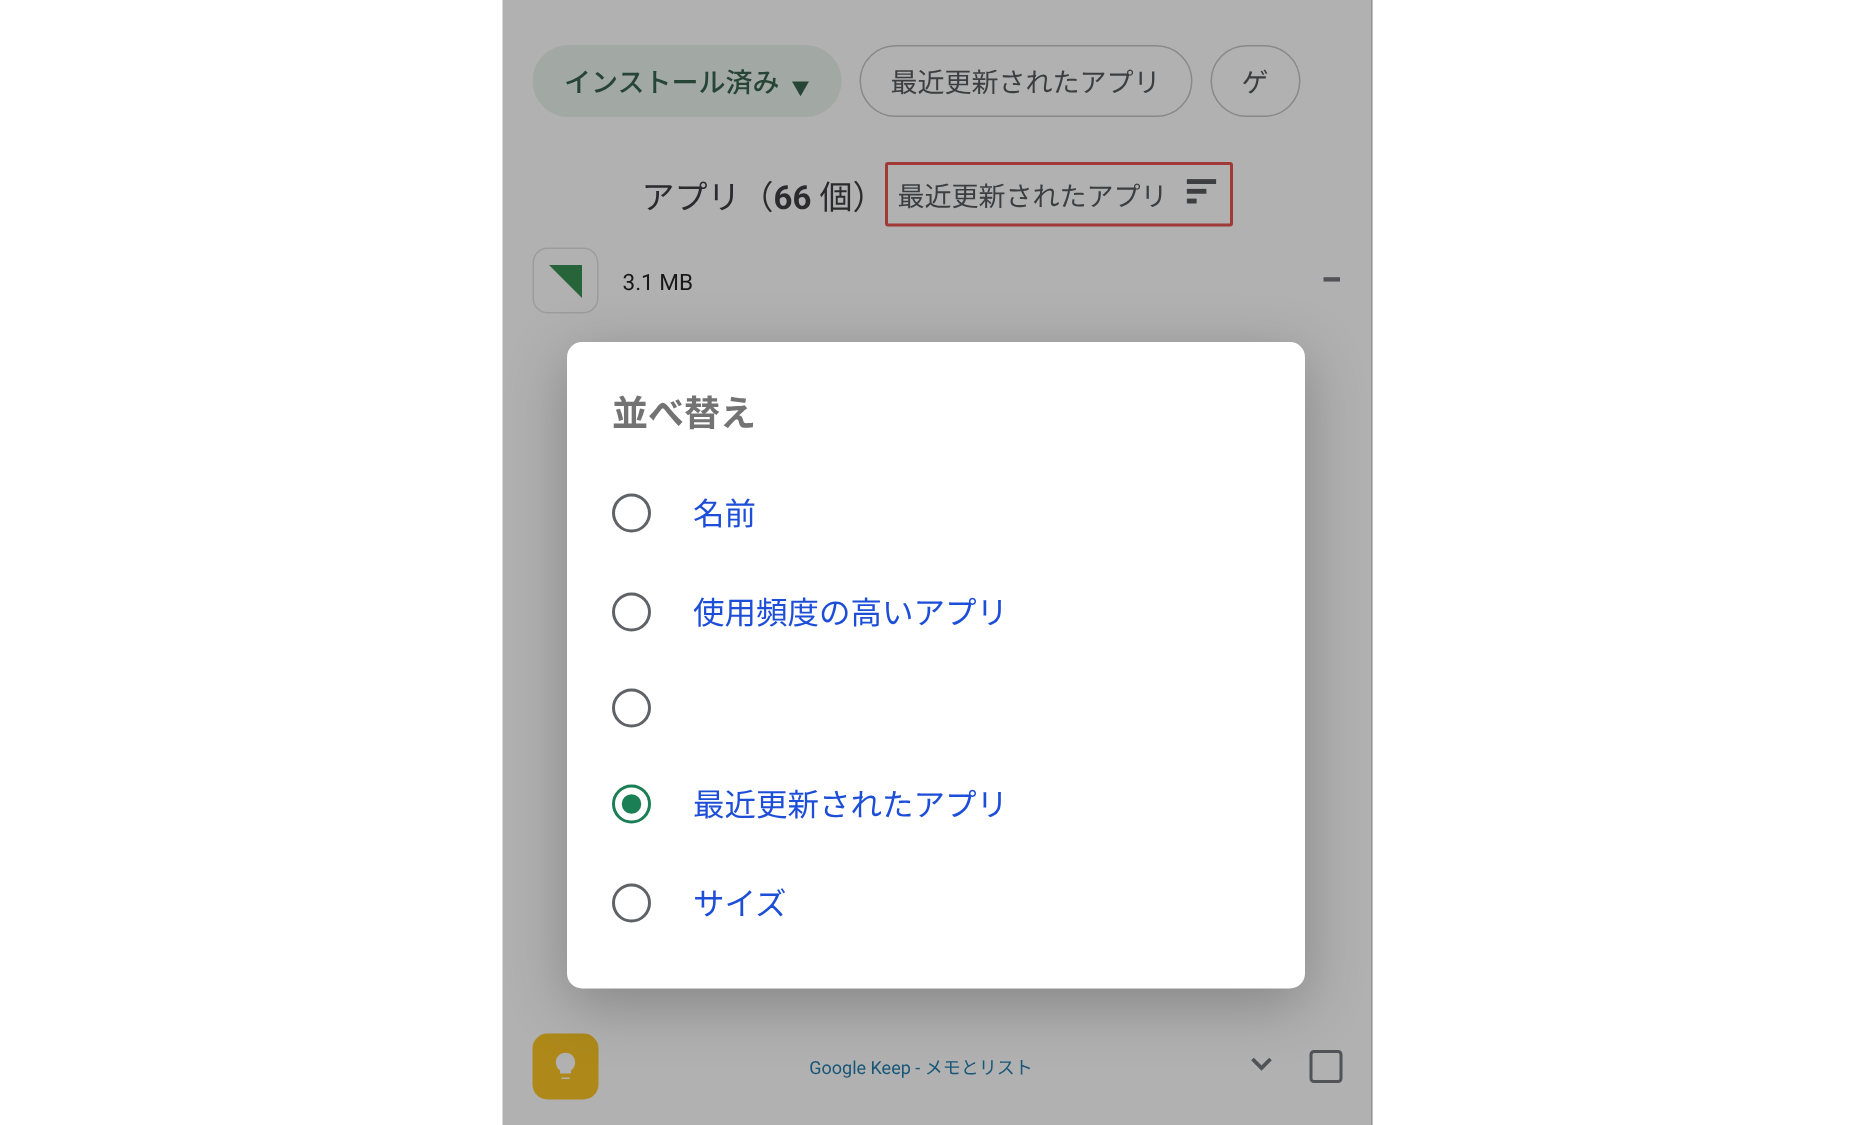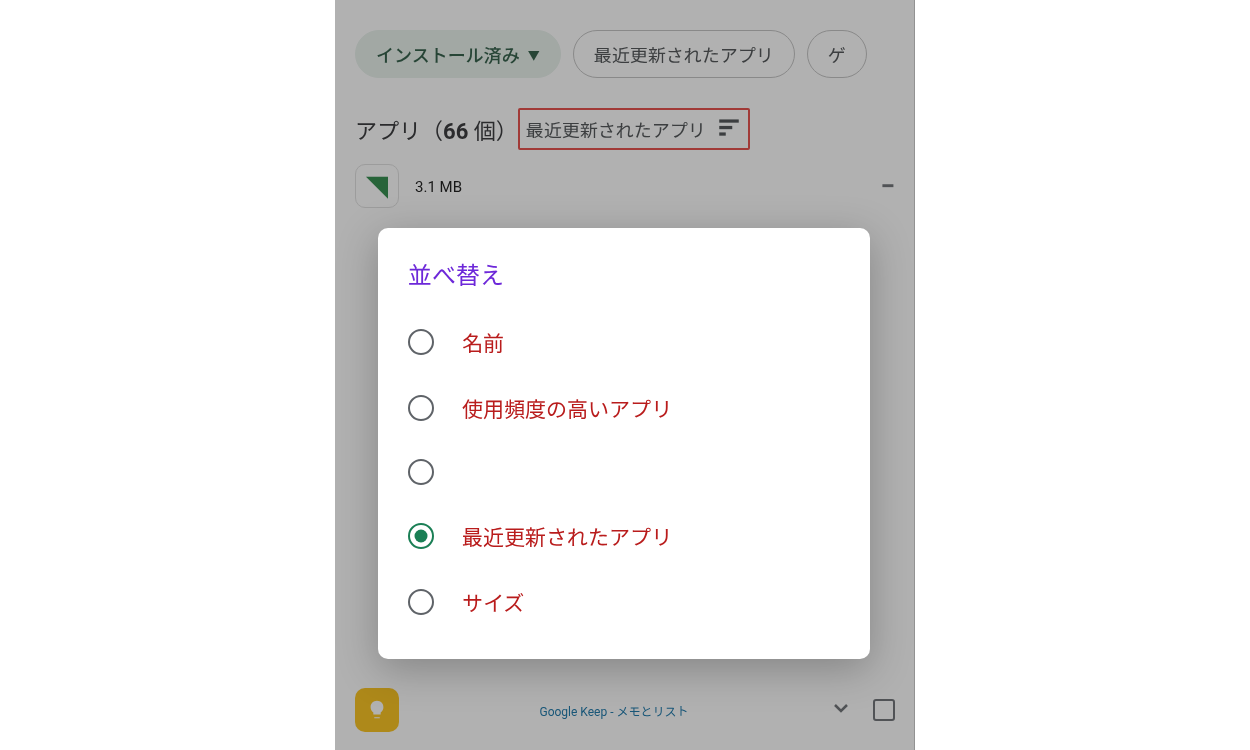--- a/index.html
+++ b/index.html
@@ -31,21 +31,21 @@
     }
     .chip-row {
       display: flex;
       gap: 12px;
       padding: 30px 0 20px 0;
       overflow: hidden;
       white-space: nowrap;
     }
     .chip {
       display: inline-flex;
-      align-items: center;
+      align-items: flex-end;
       border: 1px solid #bdbdbd;
       border-radius: 24px;
       padding: 10px 20px;
       font-size: 18px;
       color: #3c4043;
       background: #ffffff;
       flex-shrink: 0;
     }
     .chip.active {
       background: #e6f0ea;
@@ -53,21 +53,21 @@
       color: #1a4b33;
       font-weight: 500;
     }
     .chip .caret {
       margin-left: 8px;
       font-size: 12px;
       color: #1a4b33;
     }
     .header-row {
       display: flex;
-      justify-content: flex-start;
+      justify-content: center;
       align-items: center;
       padding: 10px 0 10px 0;
     }
     .header-title {
       font-size: 22px;
       color: #202124;
     }
     .header-title b { font-weight: 700; }
     .sort-chip-wrap {
       border: 2px solid #e53935;
@@ -109,22 +109,22 @@
       top: 228px;
       width: 492px;
       background: #ffffff;
       border-radius: 10px;
       box-shadow: 0 10px 40px rgba(0,0,0,0.25);
       z-index: 10;
       padding: 28px 24px 24px 24px;
     }
     .dialog h2 {
       font-size: 24px;
-      font-weight: 400;
-      color: #6d28d9;
+      font-weight: 700;
+      color: #737373;
       margin-bottom: 18px;
       padding-left: 6px;
     }
     .radio-row {
       display: flex;
       align-items: center;
       padding: 18px 6px;
       gap: 28px;
       cursor: pointer;
     }
@@ -142,21 +142,21 @@
       content: "";
       position: absolute;
       left: 50%; top: 50%;
       width: 13px; height: 13px;
       background: #1a7f55;
       border-radius: 50%;
       transform: translate(-50%,-50%);
     }
     .radio-label {
       font-size: 21px;
-      color: #b91c1c;
+      color: #1d4ed8;
     }
     .divider-right {
       position:absolute;
       right:0; top:0; bottom:0;
       width:1px; background:#ccc;
     }
   </style>
 </head>
 <body>
 

